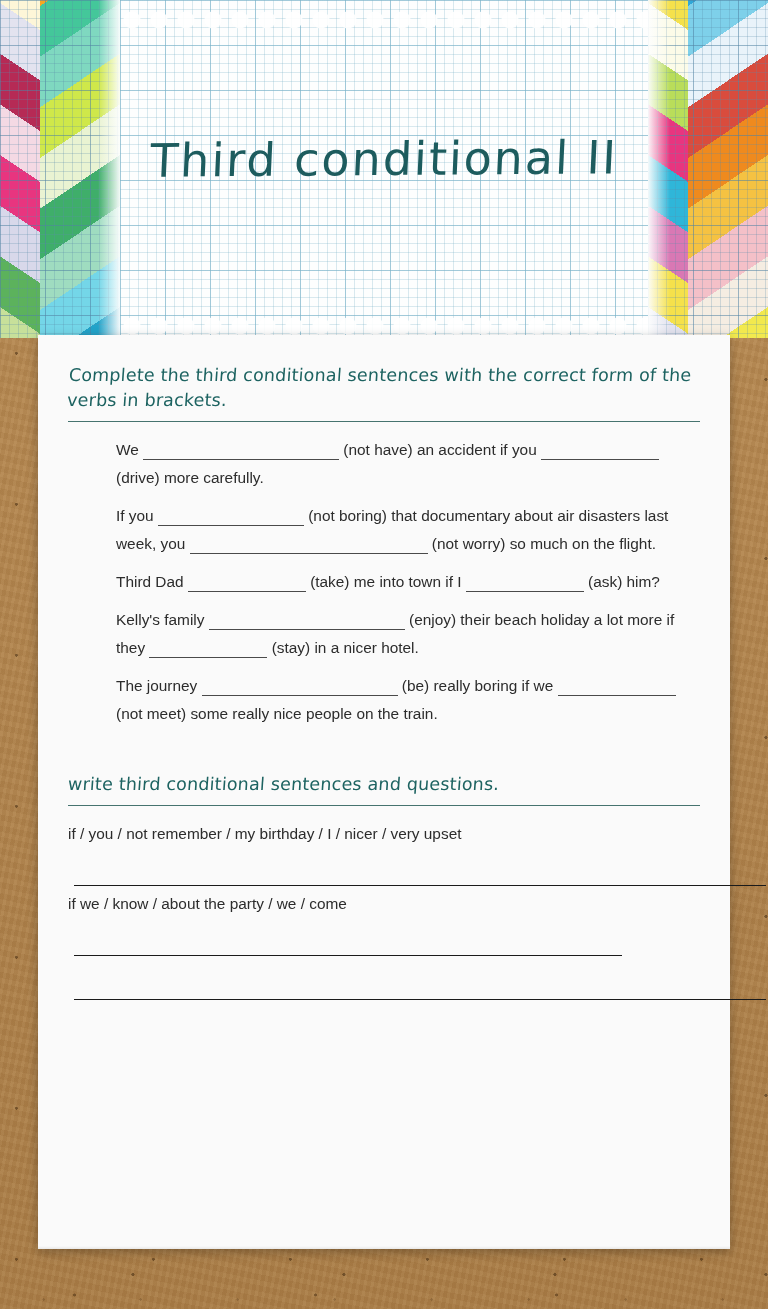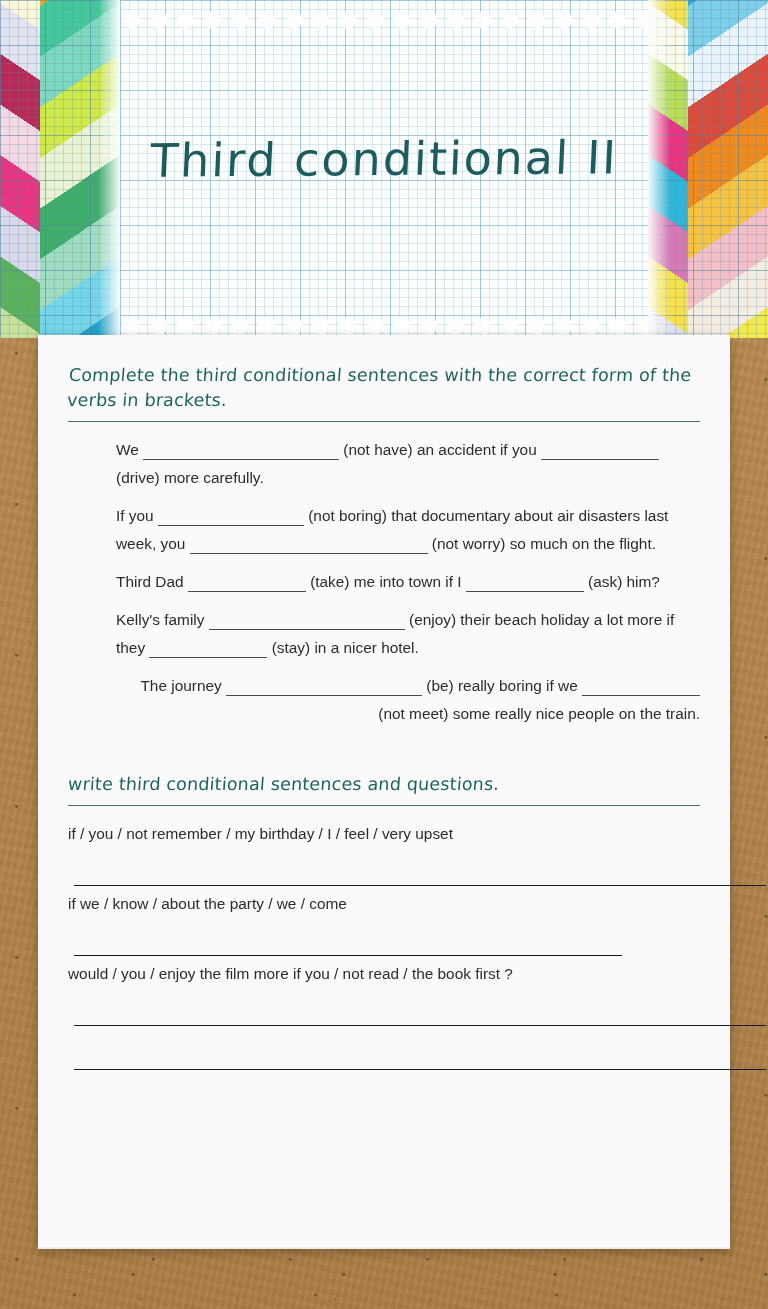--- a/index.html
+++ b/index.html
@@ -178,21 +178,21 @@
   }
 
   
   .q {
     font-size: 15.4px;
     line-height: 28px;
     color: #2c2c2c;
     margin-bottom: 10px;
     margin-left: 48px;
   }
-  .q:last-child { margin-bottom: 0; text-align: right; }
+  .q:last-child { margin-bottom: 0; }
 
   .blank {
     display: inline-block;
     border-bottom: 1px solid #4a4a4a;
     vertical-align: -5px;
     height: 20px;
   }
   .b-md { width: 118px; }
   .b-lg { width: 146px; }
   .b-xl { width: 196px; }
@@ -274,32 +274,28 @@
           <div class="q"><span>Kelly's family </span><span class="blank b-xl"></span><span> (enjoy) their beach holiday a lot more if they </span><span class="blank b-md"></span><span> (stay) in a nicer hotel.</span></div>
           <div class="q"><span>The journey </span><span class="blank b-xl"></span><span> (be) really boring if we </span><span class="blank b-md"></span><span> (not meet) some really nice people on the train.</span></div>
         </div>
     </div>
 
     <div id="sec2">
       <div class="sec-title">write third conditional sentences and questions.</div>
       <div class="sec-rule"></div>
       <div id="write-items">
           <div class="w-item">
-            <span class="prompt">if / you / not remember / my birthday / I / feel / very upset</span>
+            <span class="prompt">if / you / not remember / my birthday / I / nicer / very upset</span>
             <span class="answer-rule r-full"></span>
           </div>
           <div class="w-item">
             <span class="prompt">if we / know / about the party / we / come</span>
             <span class="answer-rule r-short"></span>
           </div>
           <div class="w-item">
-            <span class="prompt">would / you / enjoy the film more if you / not read / the book first ?</span>
-            <span class="answer-rule r-full"></span>
-          </div>
-          <div class="w-item">
             <span class="answer-rule r-full"></span>
           </div>
         </div>
     </div>
 
   </div>
   <div id="card-bottom-fade"></div>
 </div>
 
 </body></html>

